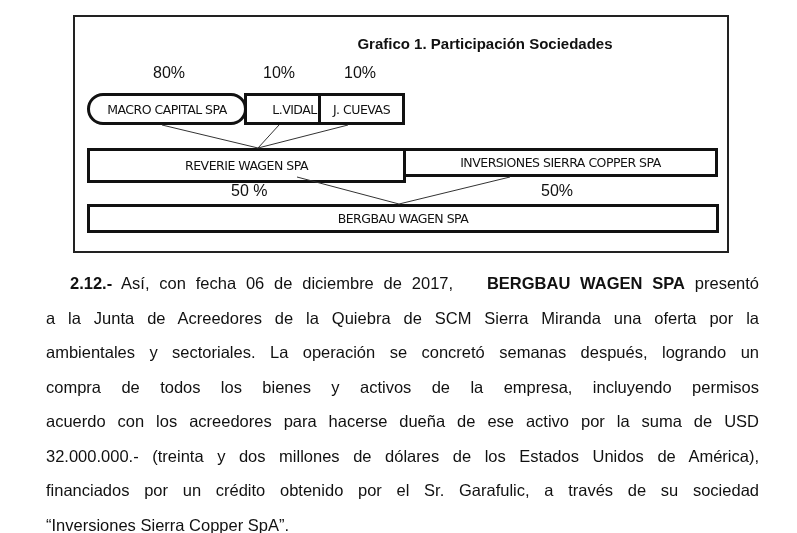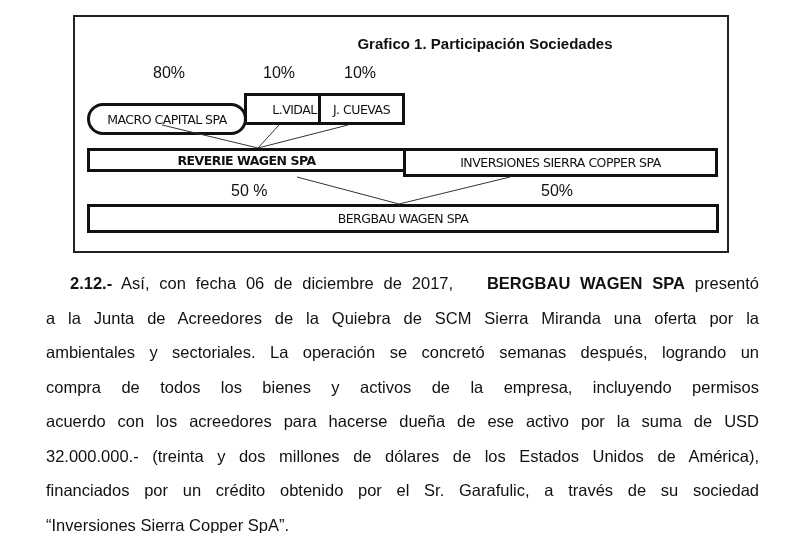--- a/index.html
+++ b/index.html
@@ -21,25 +21,25 @@
 <div class="frame"></div>
 
 <div class="title-wrap">
   <div class="chart-title">Grafico 1. Participación Sociedades</div>
 </div>
 
 <div class="pct" style="left:153px; top:64px;">80%</div>
 <div class="pct" style="left:263px; top:64px;">10%</div>
 <div class="pct" style="left:344px; top:64px;">10%</div>
 
-<div class="box" style="left:87px; top:103px; width:160px; height:32px;border-radius:16px;">MACRO CAPITAL SPA</div>
+<div class="box" style="left:87px; top:93px; width:160px; height:32px;border-radius:16px;">MACRO CAPITAL SPA</div>
 <div class="box" style="left:244px; top:93px; width:101px; height:32px;">L.VIDAL</div>
 <div class="box" style="left:318px; top:93px; width:87px; height:32px;">J. CUEVAS</div>
 
-<div class="box" style="left:87px; top:148px; width:319px; height:24px;font-weight:bold;">REVERIE WAGEN SPA</div>
+<div class="box" style="left:87px; top:148px; width:319px; height:35px;">REVERIE WAGEN SPA</div>
 <div class="box" style="left:403px; top:148px; width:315px; height:29px;">INVERSIONES SIERRA COPPER SPA</div>
 
 <div class="pct" style="left:231px; top:182px;">50 %</div>
 <div class="pct" style="left:541px; top:182px;">50%</div>
 
 <div class="box" style="left:87px; top:204px; width:632px; height:29px;">BERGBAU WAGEN SPA</div>
 
 <svg class="lines" viewBox="0 0 797 533">
   <g stroke="#333" stroke-width="1" fill="none">
     <line x1="162" y1="125" x2="258" y2="148"></line>

